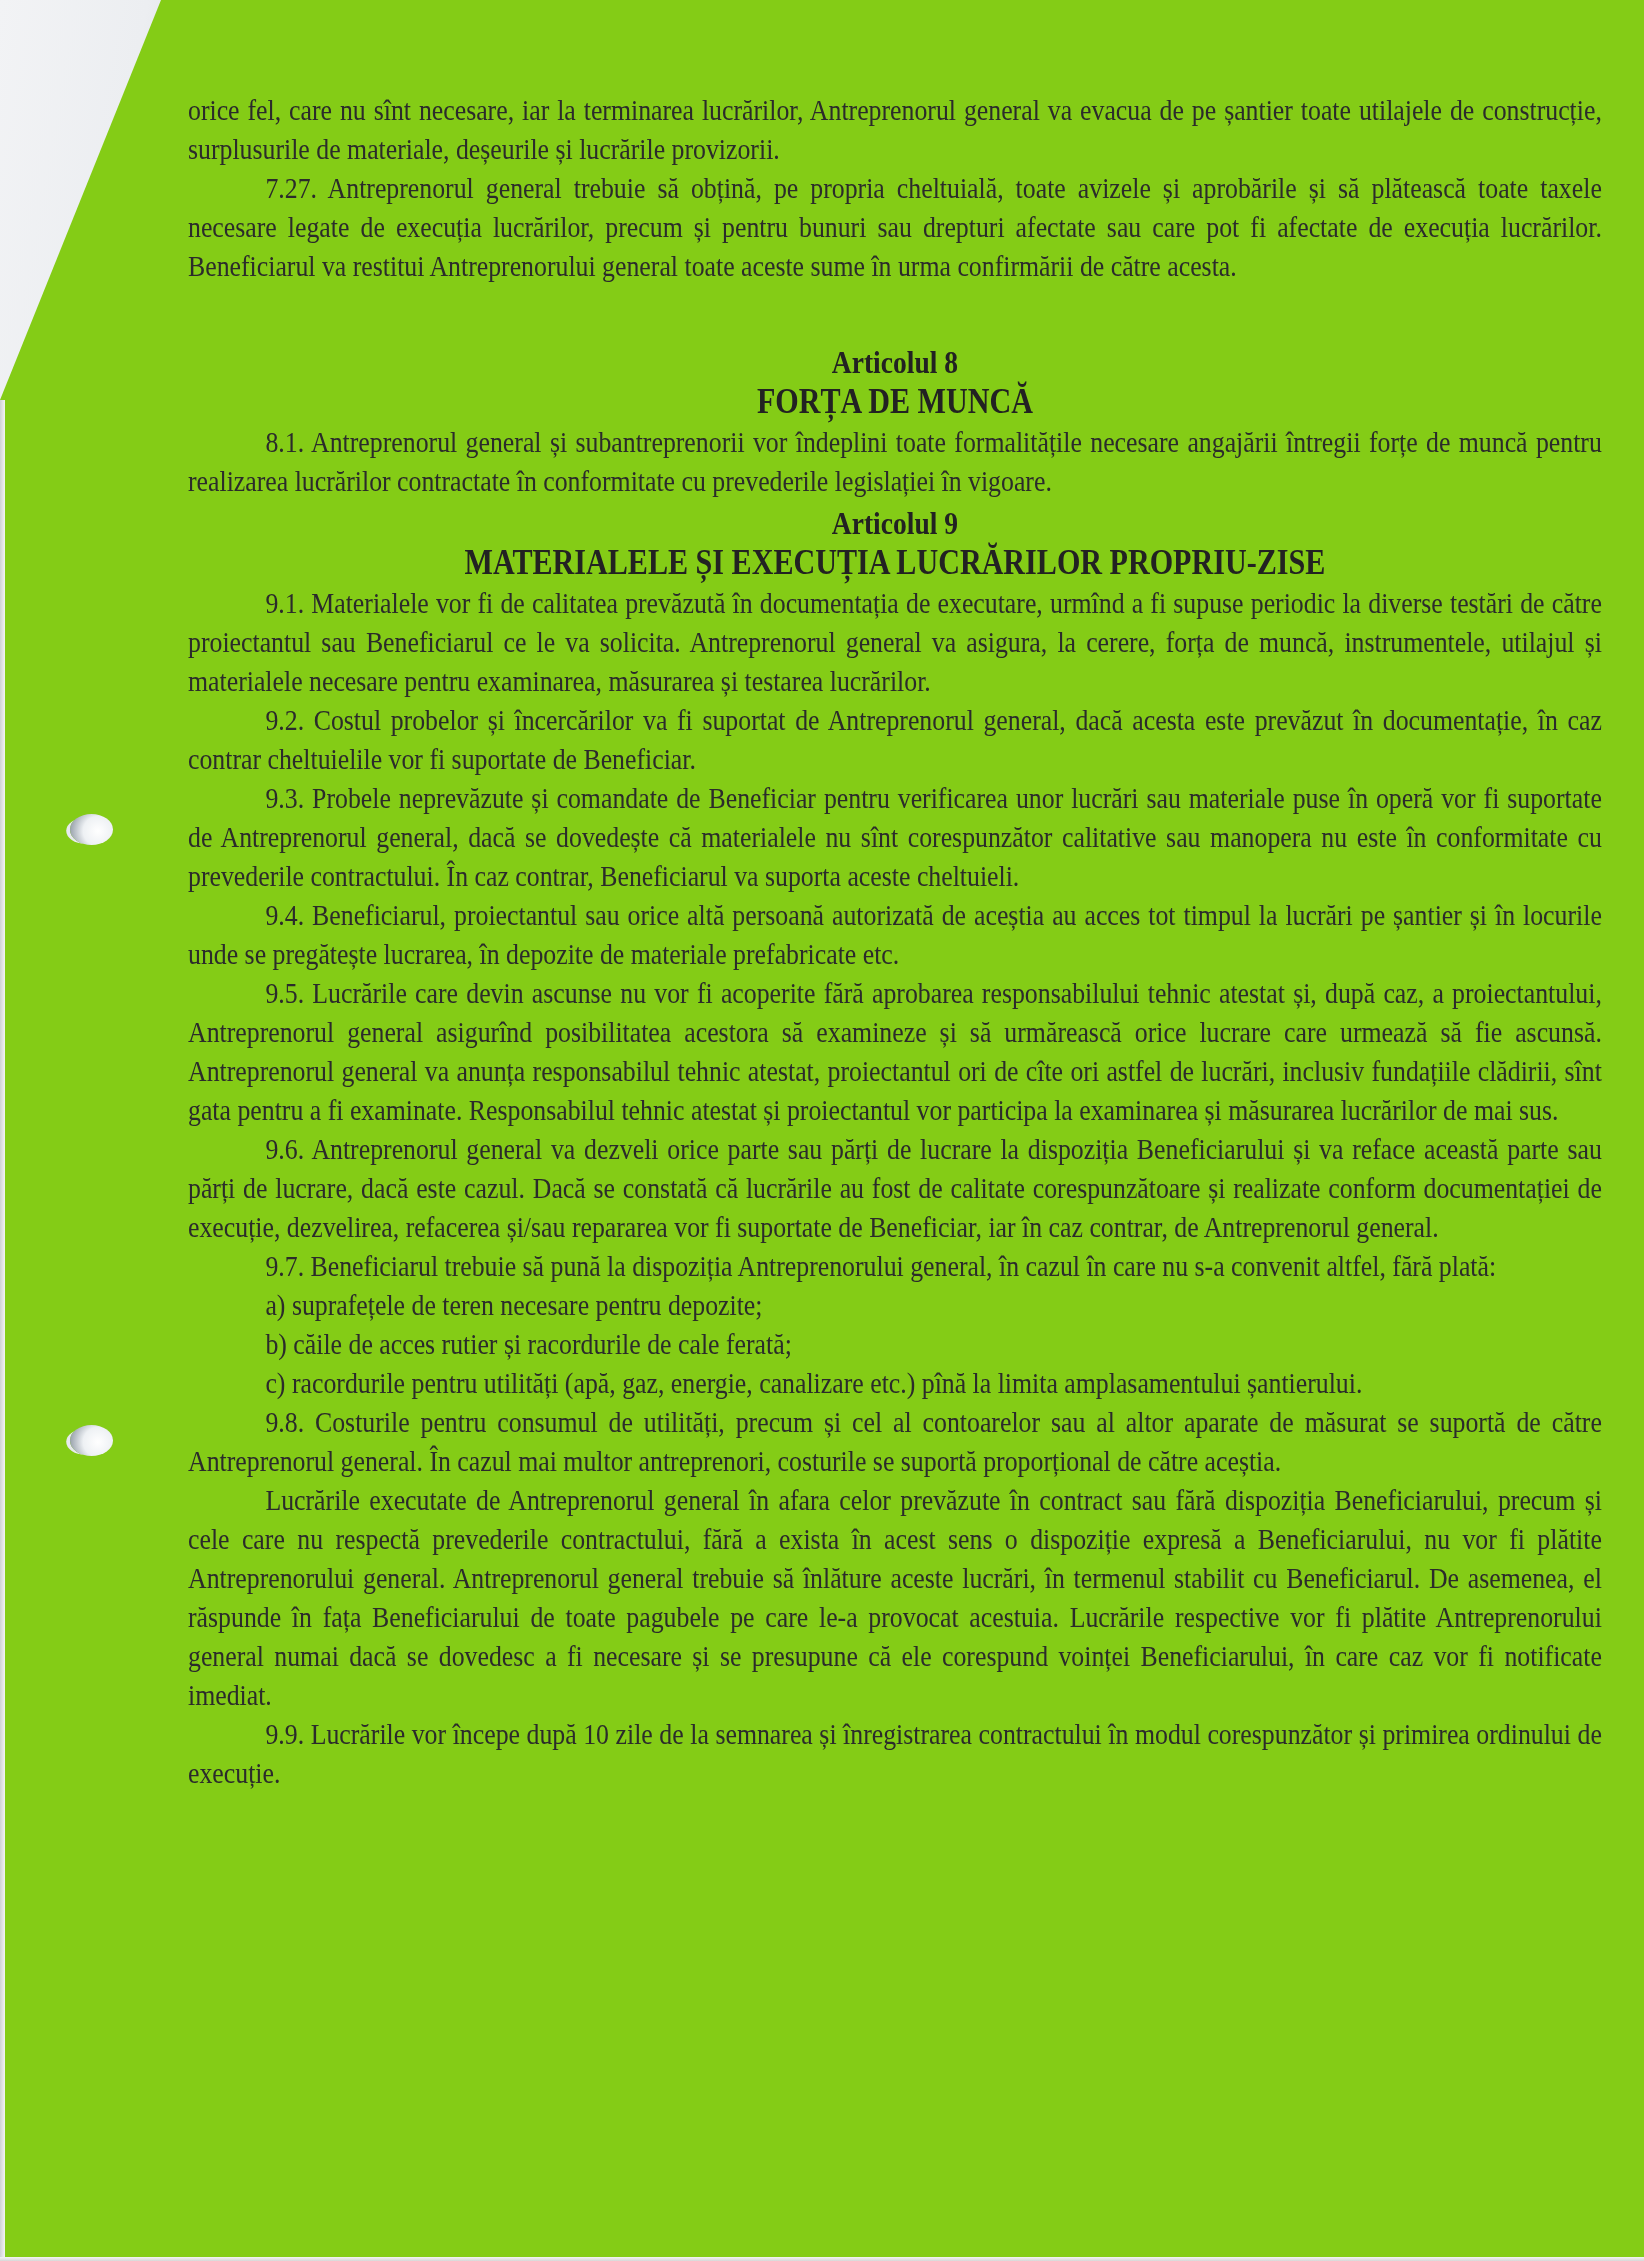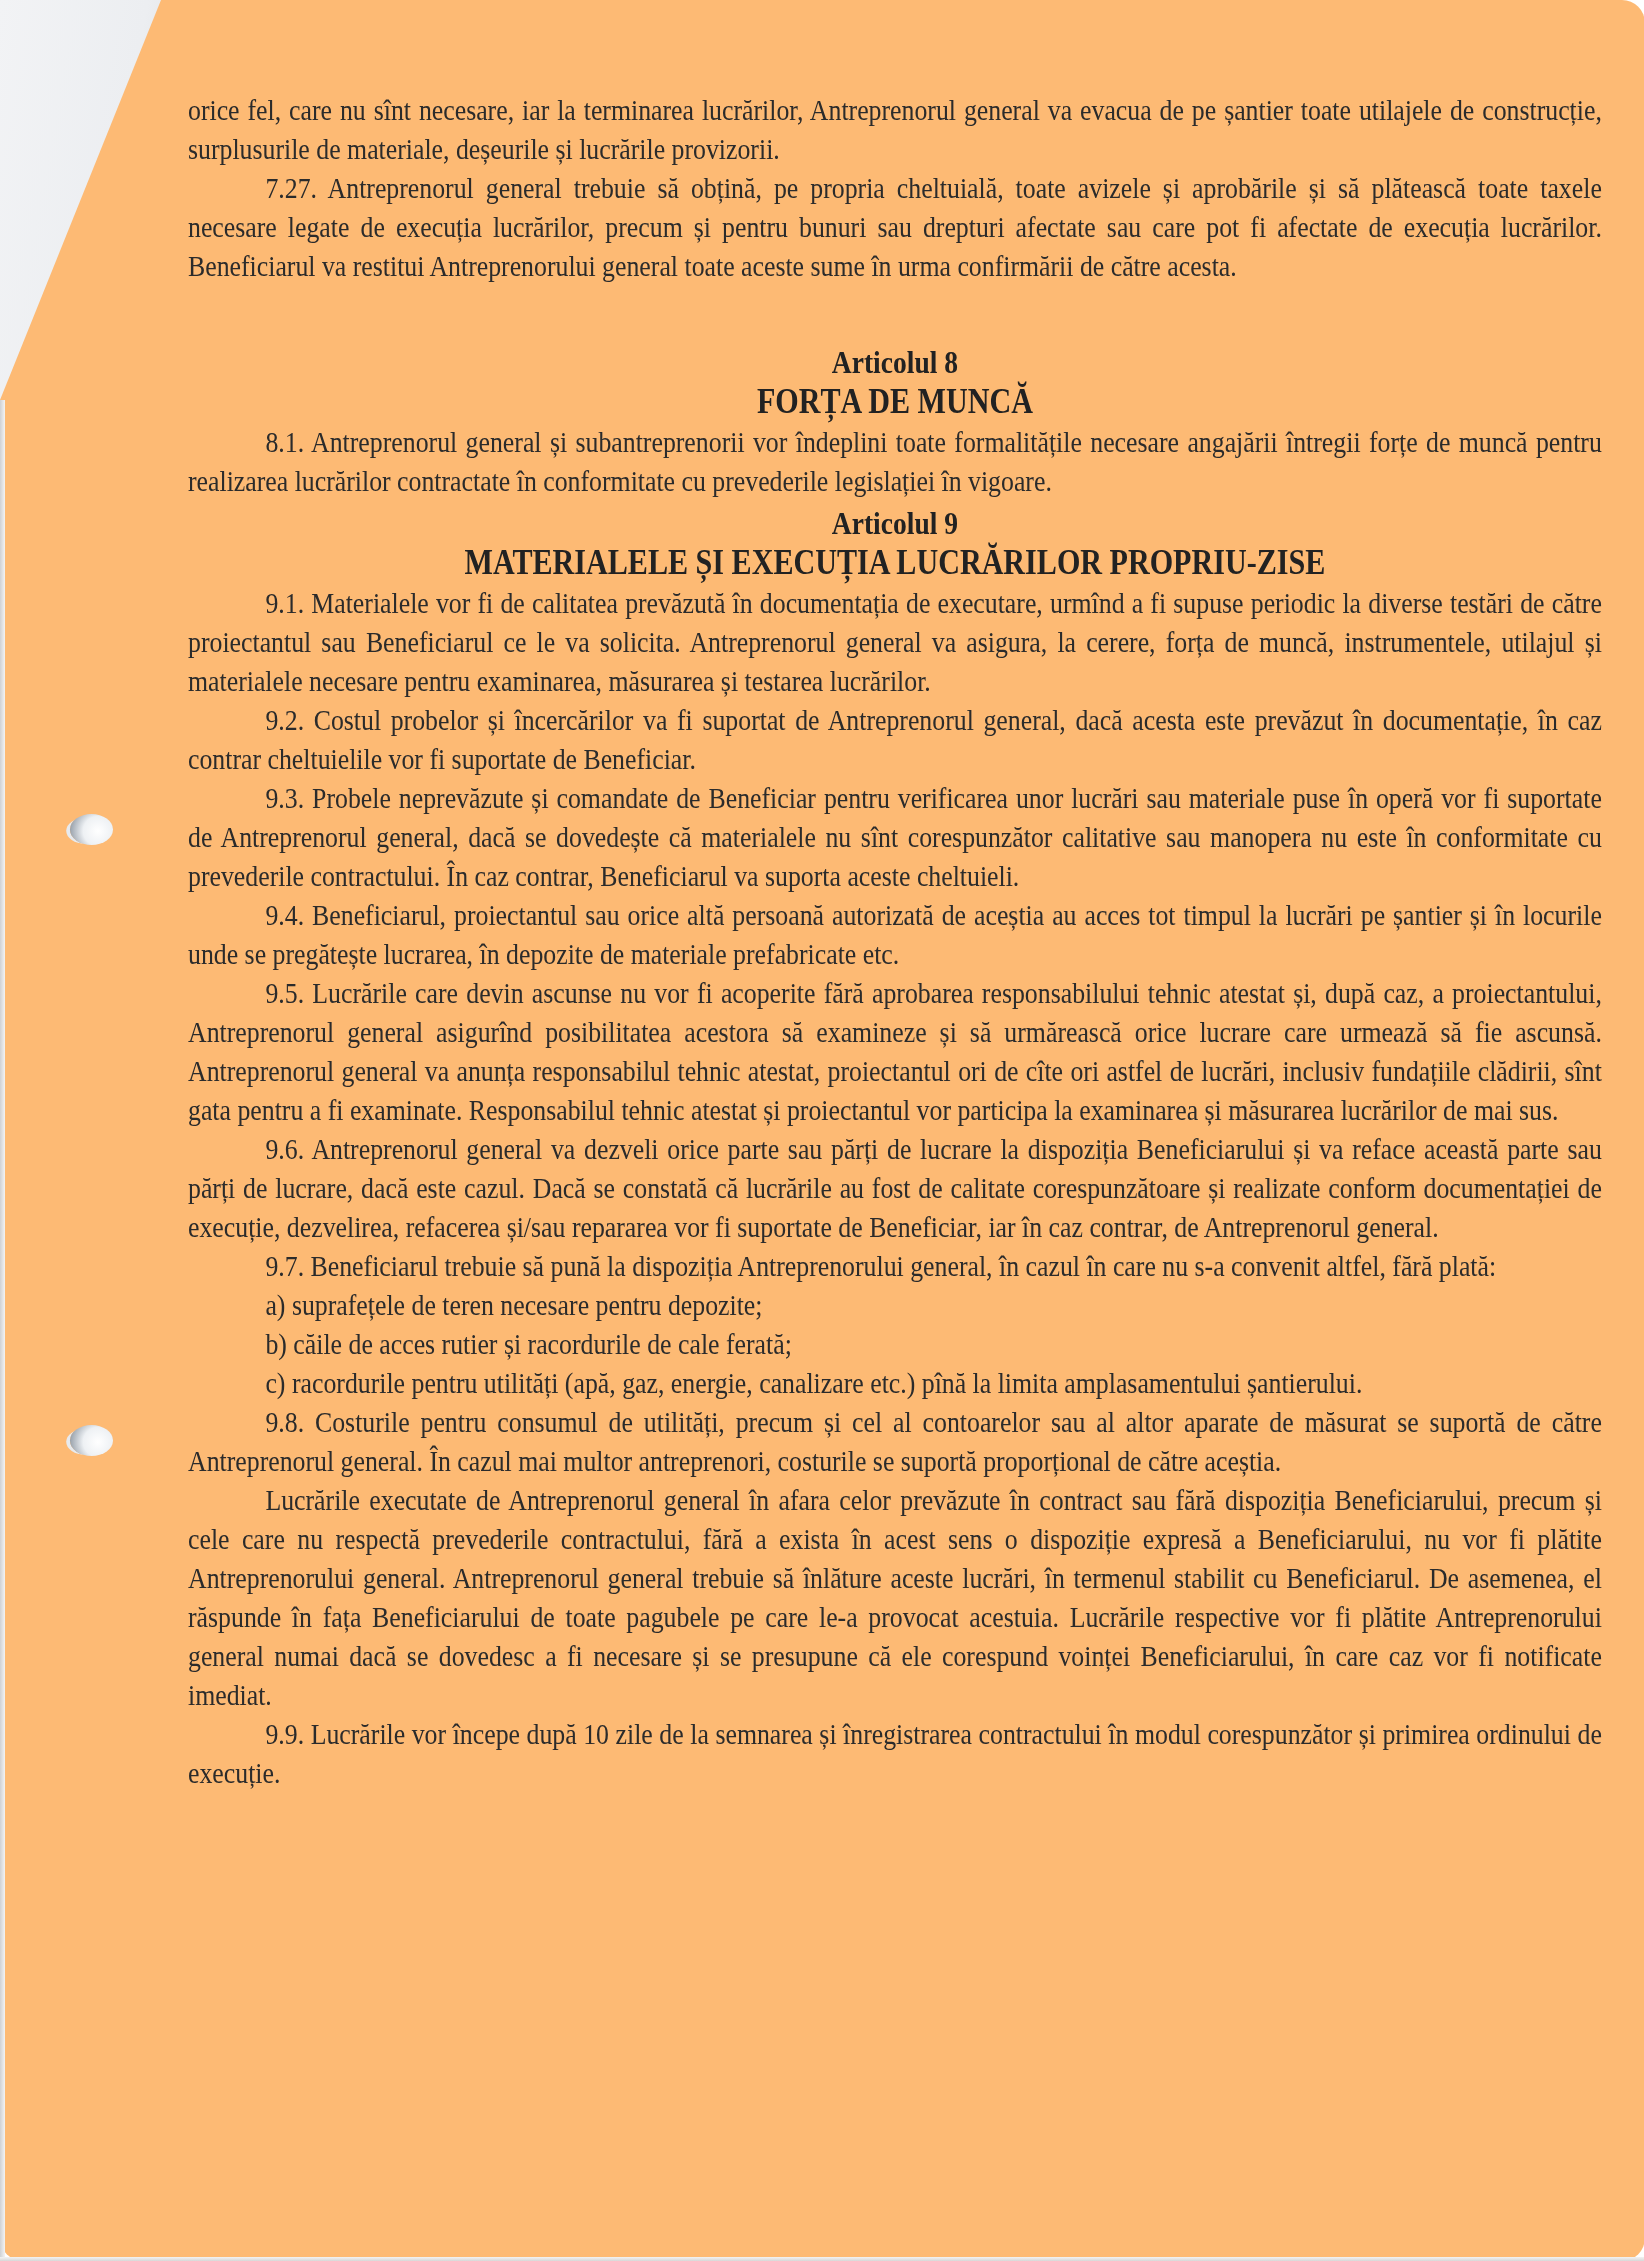--- a/index.html
+++ b/index.html
@@ -2,21 +2,21 @@
 <html style="font-size:10.3px"><head>
 <meta charset="utf-8">
 <style>
   html, body { margin: 0; padding: 0; }
   body {
     width: 1645px; height: 2261px; position: relative; overflow: hidden;
     background: #ffffff;
     font-family: "Liberation Serif", "DejaVu Serif", serif;
     color: #2b2b2b;
   }
-  .page { position: absolute; inset: 0; background: #fdba74; border-radius: 23px; }
+  .page { position: absolute; inset: 0; background: #84cc16; }
   .fold {
     position: absolute; left: 0; top: 0; width: 174px; height: 413px;
     background: linear-gradient(100deg, #f2f3f5 0%, #eceef1 60%, #dcdfe3 92%, #c9ccd0 100%);
     clip-path: polygon(0 0, 161px 0, 0 400px);
   }
   .left-edge {
     position: absolute; left: 0; top: 400px; width: 5.2px; height: 1861px;
     background: linear-gradient(90deg, #cfd1d4, #f3f3f3);
   }
   .bottom-edge {

